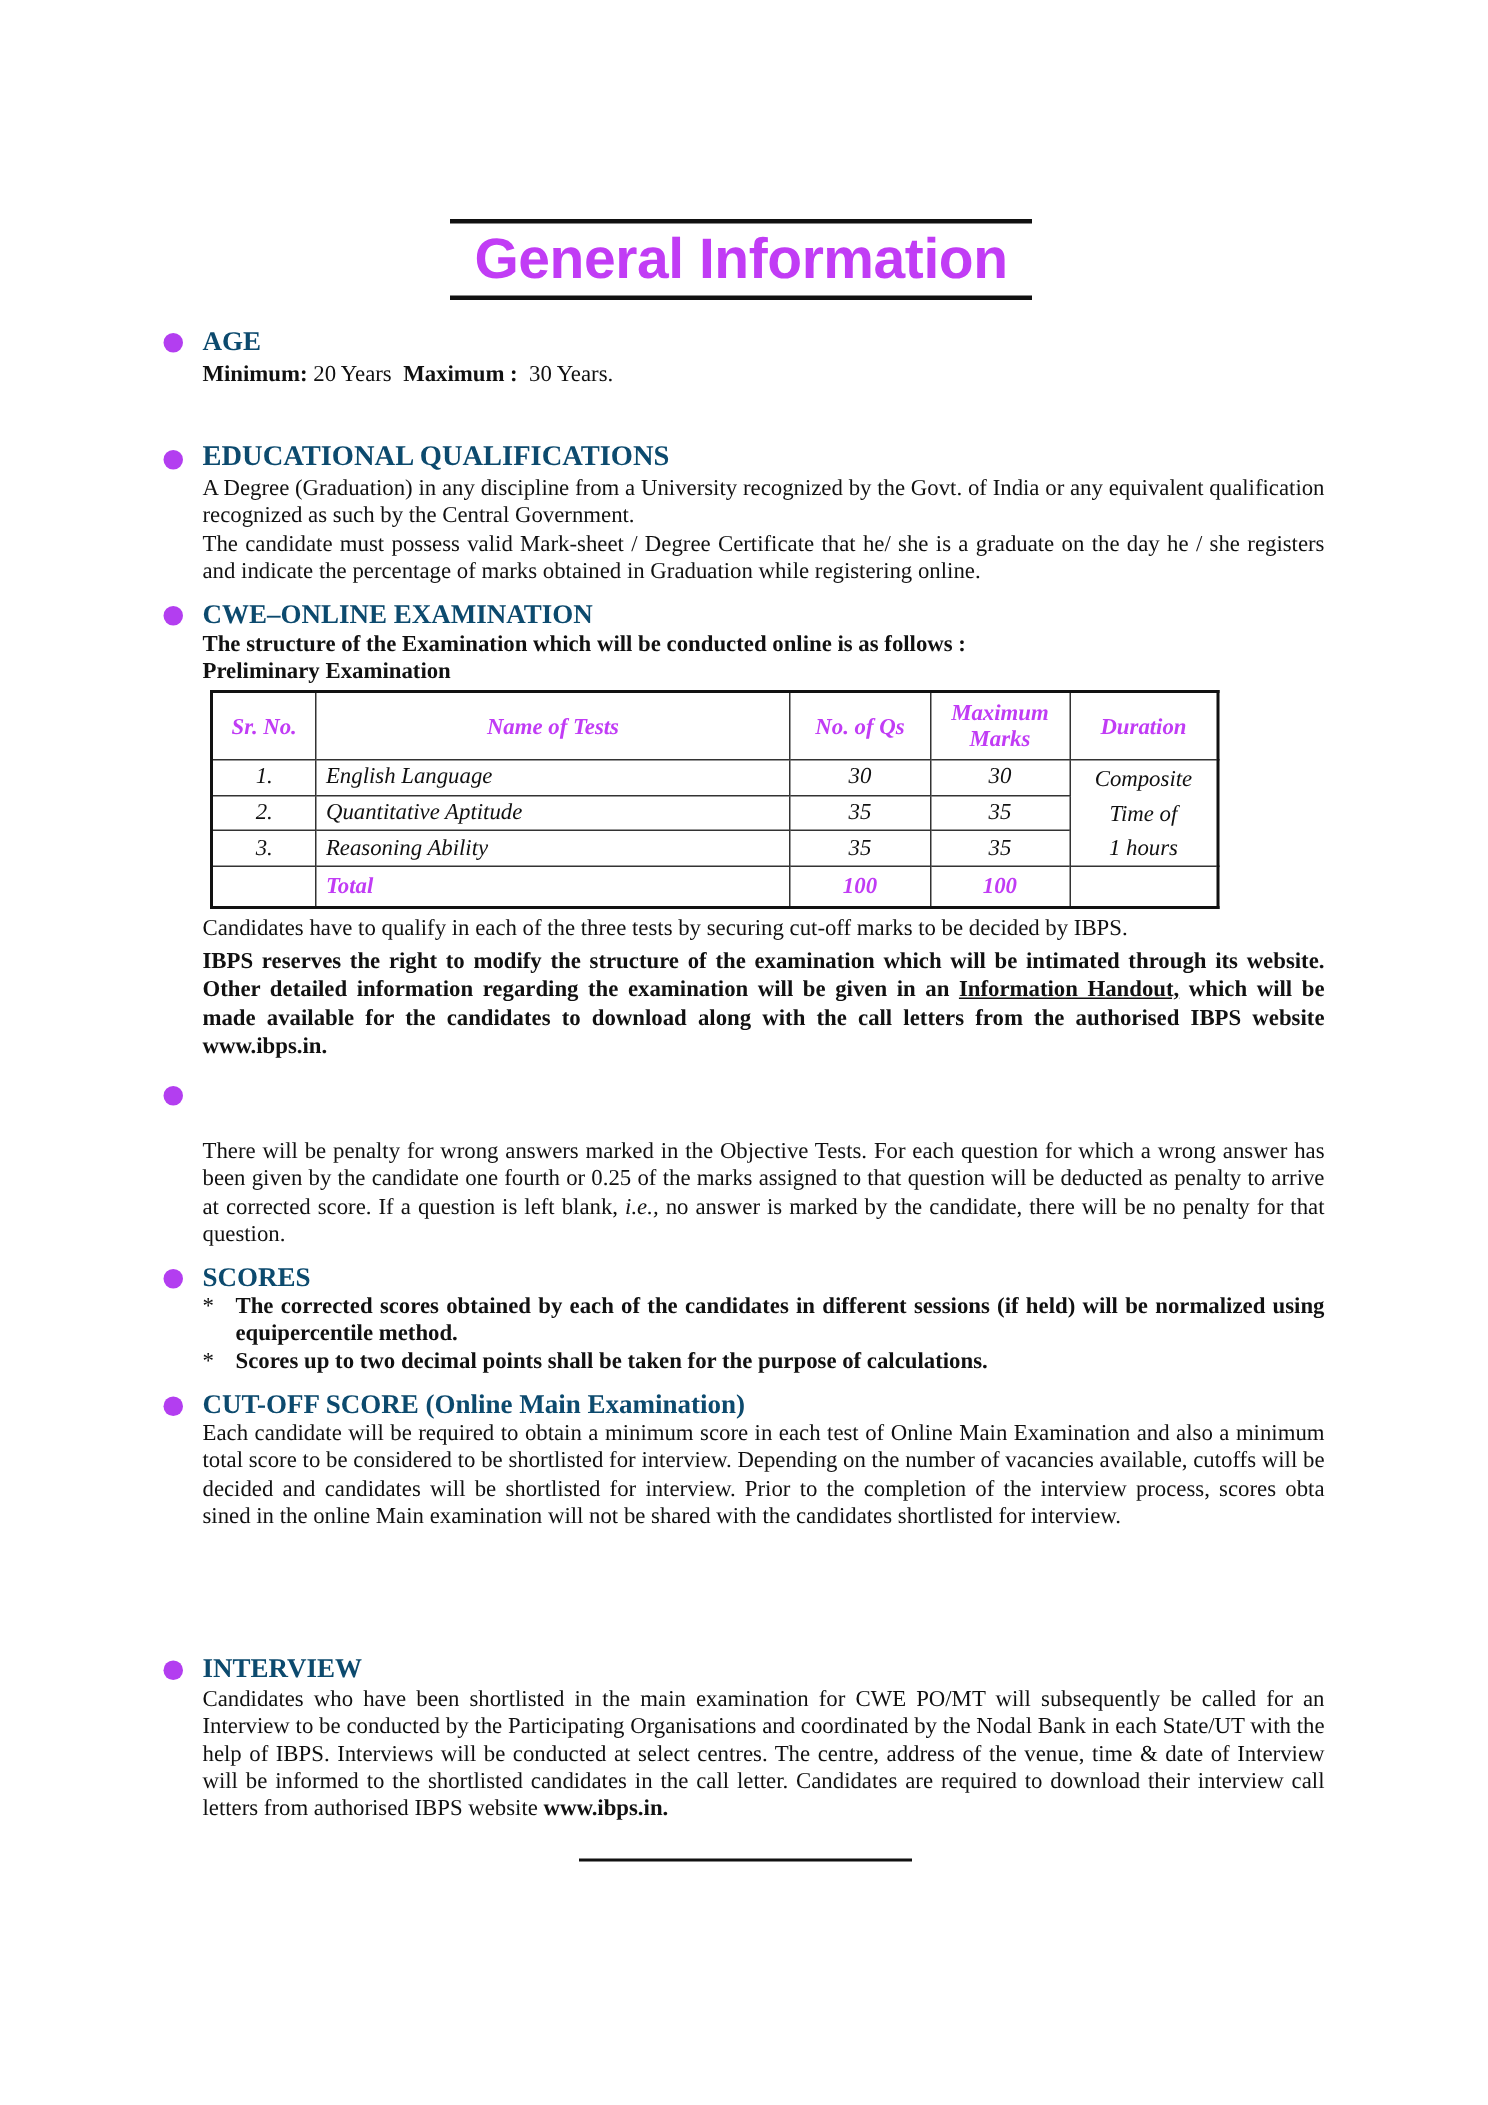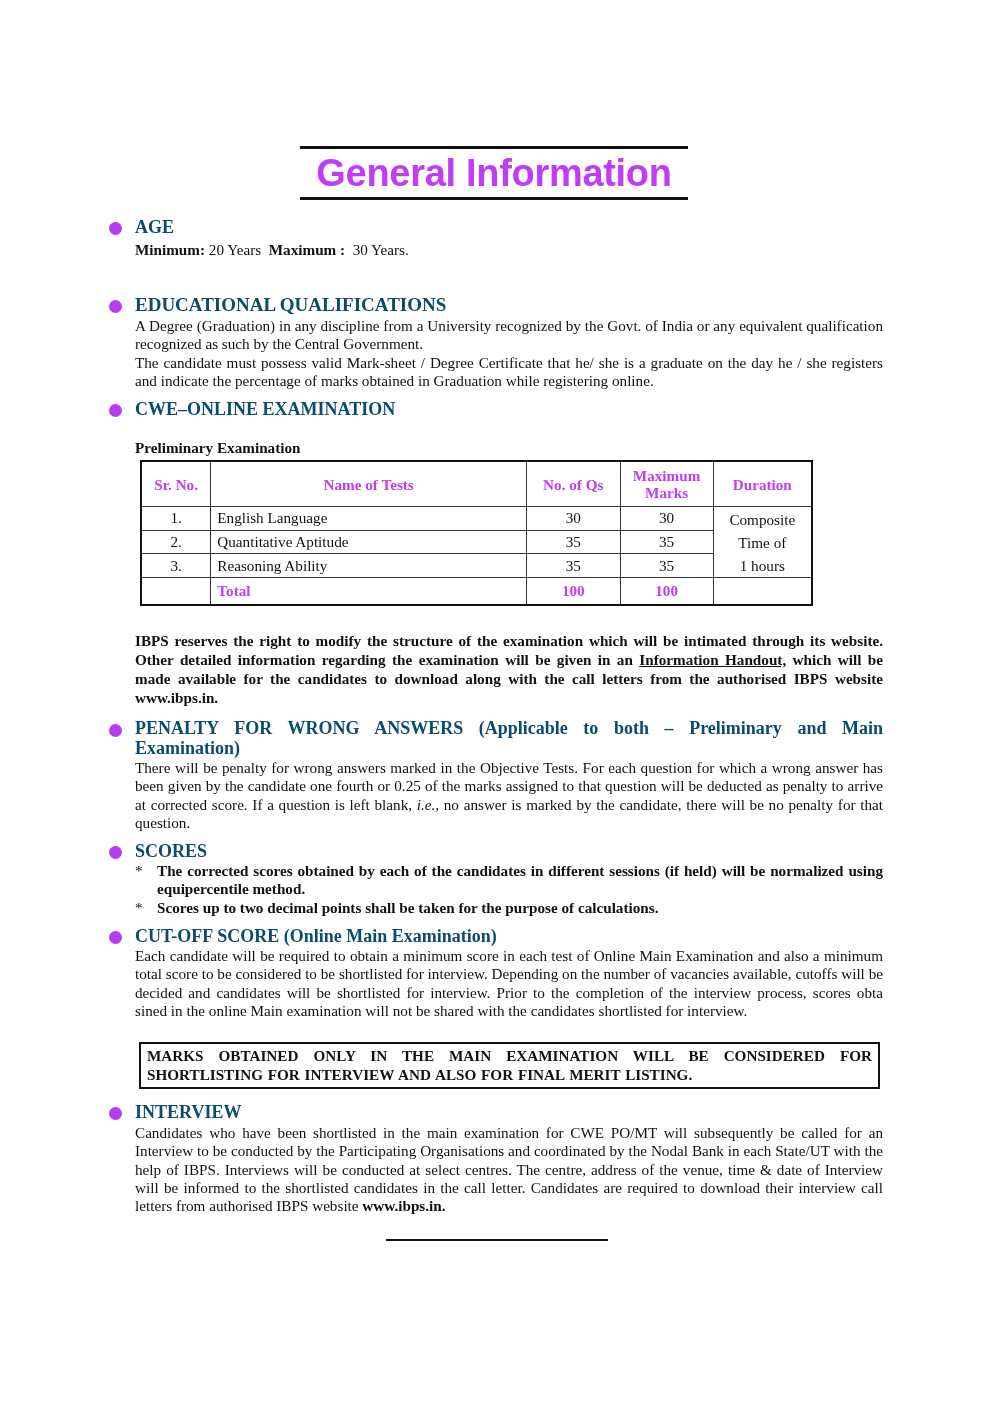--- a/index.html
+++ b/index.html
@@ -20,21 +20,21 @@
   .para { position: absolute; left: 135px; width: 748px; font-size: 15.2px; line-height: 18.3px;
           text-align: justify; margin: 0; }
   .para b { font-weight: bold; }
   .pink { color: #c13cf5; font-weight: bold; }
   .ul { text-decoration: underline; }
   .star-item { position: absolute; left: 135px; width: 748px; font-size: 15.2px; line-height: 18.3px; }
   .star-item .star { position: absolute; left: 0; top: 0; }
   .star-item .txt { position: absolute; left: 22px; width: 726px; text-align: justify; margin:0;font-weight:bold; }
 
   table.exam { position: absolute; left: 140px; top: 460px; width: 673px;
-               border-collapse: collapse; border: 2px solid #111; font-size: 15.2px; }
+               border-collapse: collapse; border: 2px solid #111; font-size: 15.2px; font-style: italic; }
   table.exam th, table.exam td { border: 1px solid #333; padding: 0 6px; height: 22px; }
   table.exam th { color: #c13cf5; font-weight: bold; height: 44px; line-height: 17px; }
   table.exam td.c { text-align: center; }
   table.exam td.tot { color: #c13cf5; font-weight: bold; }
   table.exam td.dur { text-align: center; line-height: 23px; vertical-align: top; padding-top: 1px; }
 
   .notice { position: absolute; left: 139px; top: 1042px; width: 725px; border: 2px solid #111;
             padding: 2px 6px 3px 6px; font-weight: bold; font-size: 15.2px; line-height: 19px;
             text-align: justify; word-spacing: 1px; }
   .end-line { position: absolute; left: 386px; top: 1239px; width: 222px; border-top: 2px solid #111; }
@@ -52,20 +52,21 @@
   <h2 class="heading" style="top:217px">AGE</h2>
   <p class="para" style="top:241px"><b>Minimum:</b><span style="white-space:pre"> 20 Years  </span><b>Maximum :</b><span style="white-space:pre">  30 Years.</span></p>
 
   <span class="bullet" style="top:300px"></span>
   <h2 class="heading" style="top:295px; font-size:19px;">EDUCATIONAL QUALIFICATIONS</h2>
   <p class="para" style="top:317px">A Degree (Graduation) in any discipline from a University recognized by the Govt. of India or any equivalent qualification recognized as such by the Central Government.</p>
   <p class="para" style="top:354px">The candidate must possess valid Mark-sheet / Degree Certificate that he/ she is a graduate on the day he / she registers and indicate the percentage of marks obtained in Graduation while registering online.</p>
 
   <span class="bullet" style="top:404px"></span>
   <h2 class="heading" style="top:399px">CWE–ONLINE EXAMINATION</h2>
+  <p class="para" style="top:421px; font-weight:bold;">The structure of the Examination which will be conducted online is as follows :</p>
   <p class="para" style="top:439px; font-weight:bold;">Preliminary Examination</p>
 
   <table class="exam">
     <colgroup>
       <col style="width:70px">
         <col style="width:317px">
         <col style="width:94px">
         <col style="width:93px">
         <col style="width:99px">
     </colgroup>
@@ -105,40 +106,39 @@
       <tr style="height:27px">
         <td></td>
         <td class="tot">Total</td>
         <td class="c tot">100</td>
         <td class="c tot">100</td>
         <td></td>
       </tr>
     </tbody>
   </table>
 
+  <p class="para" style="top:610px">Candidates have to qualify in each of the three tests by securing cut-off marks to be decided by IBPS.</p>
   <p class="para" style="top:631px; font-weight:bold; line-height:19px;"><span>IBPS reserves the right to modify the structure of the examination which will be intimated through its website. Other detailed information regarding the examination will be given in an </span><span class="ul">Information Handout,</span><span> which will be made available for the candidates to download along with the call letters from the authorised IBPS website www.ibps.in.</span></p>
 
   <span class="bullet" style="top:724px"></span>
-  <h2 class="heading wide" style="top:718px">PENALTY FOR WRONG ANSWERS (Applicable to both – Preliminary and Main Examination)</h2>
   <p class="para" style="top:759px"><span>There will be penalty for wrong answers marked in the Objective Tests. For each question for which a wrong answer has been given by the candidate one fourth or 0.25 of the marks assigned to that question will be deducted as penalty to arrive at corrected score. If a question is left blank, </span><i>i.e.,</i><span> no answer is marked by the candidate, there will be no penalty for that question.</span></p>
 
   <span class="bullet" style="top:846px"></span>
   <h2 class="heading" style="top:841px">SCORES</h2>
   <div class="star-item" style="top:862px">
     <span class="star">*</span>
     <p class="txt">The corrected scores obtained by each of the candidates in different sessions (if held) will be normalized using equipercentile method.</p>
   </div>
   <div class="star-item" style="top:899px">
     <span class="star">*</span>
     <p class="txt">Scores up to two decimal points shall be taken for the purpose of calculations.</p>
   </div>
 
   <span class="bullet" style="top:931px"></span>
   <h2 class="heading" style="top:926px">CUT-OFF SCORE (Online Main Examination)</h2>
   <p class="para" style="top:947px; white-space:pre-wrap;">Each candidate will be required to obtain a minimum score in each test of Online Main Examination and also a minimum total score to be considered to be shortlisted for interview. Depending on the number of vacancies available, cutoffs will be decided and candidates will be shortlisted for interview. Prior to the completion of the interview process, scores obta     sined in the online Main examination will not be shared with the candidates shortlisted for interview.</p>
-  <div class="notice">MARKS OBTAINED ONLY IN THE MAIN EXAMINATION WILL BE CONSIDERED FOR SHORTLISTING FOR INTERVIEW AND ALSO FOR FINAL MERIT LISTING.</div>
 
   <span class="bullet" style="top:1107px"></span>
   <h2 class="heading" style="top:1102px">INTERVIEW</h2>
   <p class="para" style="top:1124px"><span>Candidates who have been shortlisted in the main examination for CWE PO/MT will subsequently be called for an Interview to be conducted by the Participating Organisations and coordinated by the Nodal Bank in each State/UT with the help of IBPS. Interviews will be conducted at select centres. The centre, address of the venue, time &amp; date of Interview will be informed to the shortlisted candidates in the call letter. Candidates are required to download their interview call letters from authorised IBPS website </span><b>www.ibps.in.</b></p>
 
   <div class="end-line"></div>
 </div>
 
 </body></html>

